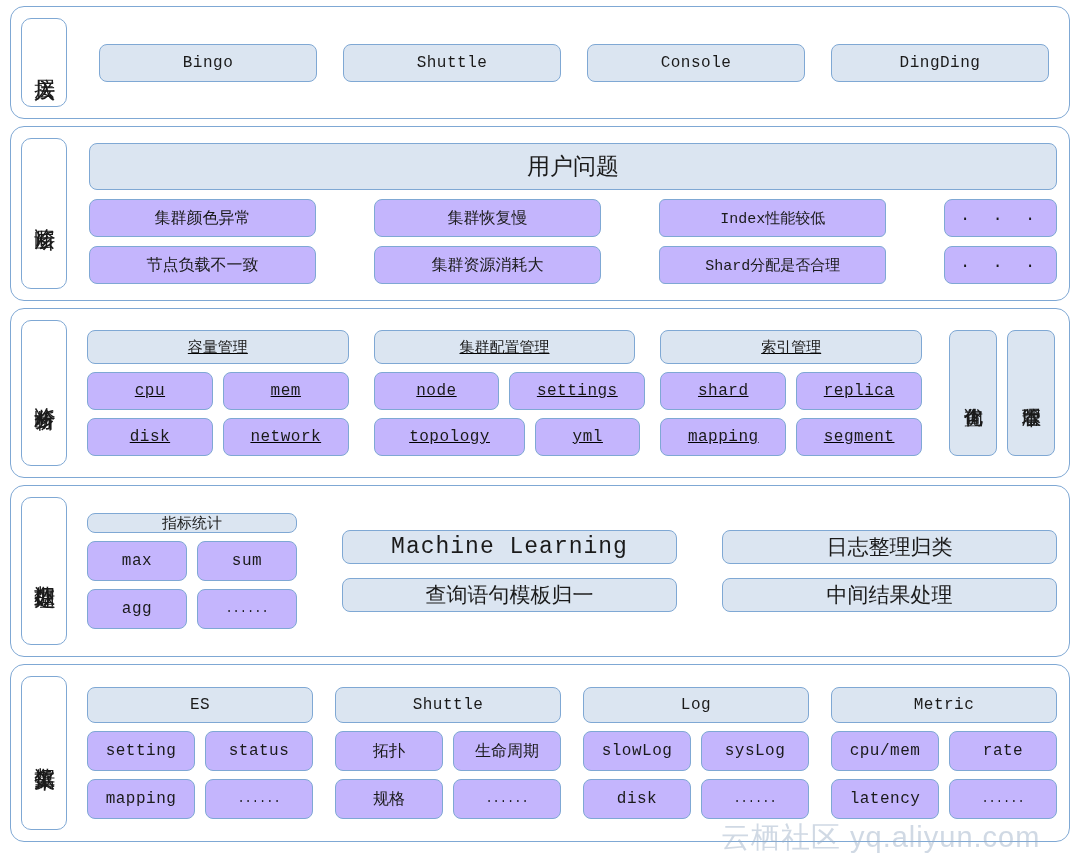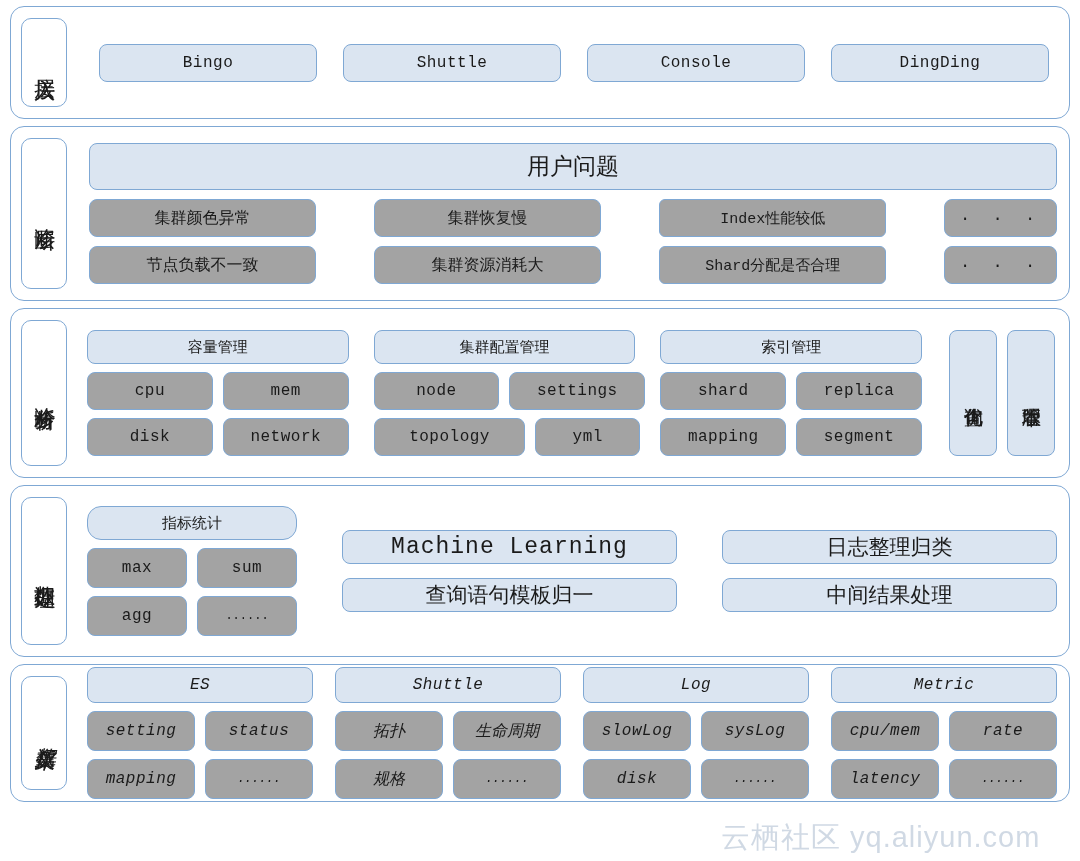--- a/index.html
+++ b/index.html
@@ -65,21 +65,21 @@
     flex: 1 1 auto;
     display: flex;
     flex-direction: column;
     min-width: 0;
   }
 
   
   .box {
     border: 1.5px solid #7fa8d4;
     border-radius: 8px;
-    background: #a3a3a3;
+    background: #c4b5fd;
     display: flex;
     align-items: center;
     justify-content: center;
     box-sizing: border-box;
     color: #1a1a1a;
     text-align: center;
     padding: 2px 4px;
   }
   .box.fill {
     background: #dbe5f1;
@@ -139,20 +139,21 @@
     border-radius: 6px;
   }
 
   
   #layer-analysis { height: 170px; }
   #layer-analysis .layer-body {
     flex-direction: row;
     align-items: center;
     gap: 25px;
     padding-left: 10px;
+    text-decoration: underline;
   }
   .group {
     flex: 1 1 0;
     display: flex;
     flex-direction: column;
     gap: 8px;
     min-width: 0;
   }
   .group-head { height: 34px; font-size: 15px; }
   .group-row { display: flex; gap: 10px; }
@@ -184,36 +185,36 @@
 
   
   #layer-processing { height: 172px; }
   #layer-processing .layer-body {
     flex-direction: row;
     align-items: stretch;
     gap: 45px;
     padding-left: 10px;
   }
   .metrics-col { flex: 0 0 210px; display: flex; flex-direction: column; gap: 8px; }
-  .metrics-col .group-head { height: 34px; border-radius: 14px; }
+  .metrics-col .group-head { height: 20px; }
   .metrics-col .group-row .box { height: 40px; }
   .big-col {
     flex: 1 1 0;
     display: flex;
     flex-direction: column;
     justify-content: center;
     gap: 14px;
     min-width: 0;
   }
   .big-box { height: 34px; }
   .big-box.mono { font-size: 23px; letter-spacing: 1px; }
   .big-box.cjk { font-size: 21px; }
 
   
-  #layer-collection { height: 138px; font-style: italic; }
+  #layer-collection { height: 178px; }
   #layer-collection .layer-body {
     flex-direction: row;
     align-items: stretch;
     gap: 22px;
     padding-left: 10px;
   }
   #layer-collection .group { gap: 8px; }
   #layer-collection .group-head { height: 36px; font-size: 16px; }
   #layer-collection .group-row .box { height: 40px; }
 

